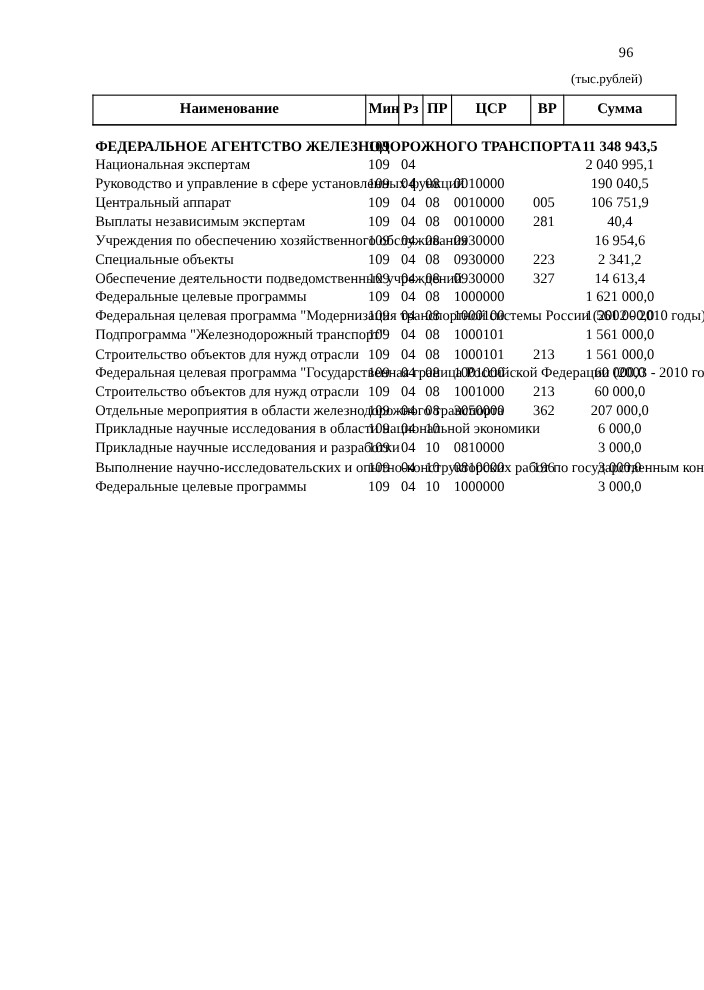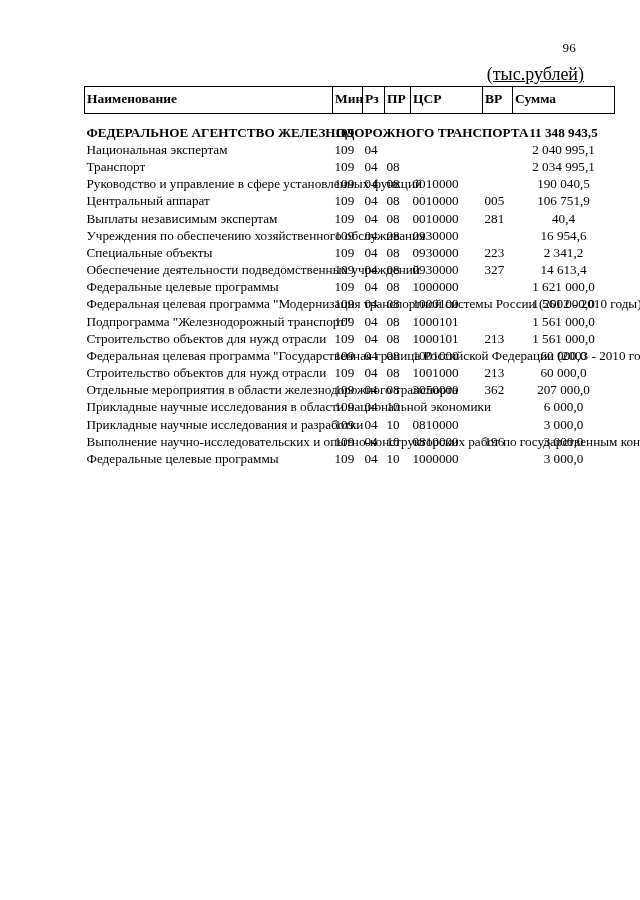--- a/index.html
+++ b/index.html
@@ -26,41 +26,40 @@
     position: absolute;
     top: 40px;
     right: 64px;
     font-size: 13px;
     letter-spacing: 0.2px;
   }
   .units {
     position: absolute;
     top: 64px;
     right: 56px;
-    font-size: 18px;
-    text-decoration: underline;
+    font-size: 12px;
   }
   .table-wrap {
     position: absolute;
     top: 86px;
     left: 84px;
     width: 496px;
   }
   table.budget {
     border-collapse: collapse;
     width: 496px;
     table-layout: fixed;
     font-size: 13px;
   }
   table.budget thead th {
     border: 1px solid #000000;
     font-weight: bold;
     font-size: 13.5px;
     padding: 5px 2px 6px 2px;
-    text-align: left;
+    text-align: center;
     vertical-align: middle;
     line-height: 1.1;
   }
   col.c-name   { width: 248px; }
   col.c-min    { width: 30px; }
   col.c-rz     { width: 22px; }
   col.c-pr     { width: 26px; }
   col.c-csr    { width: 72px; }
   col.c-vr     { width: 30px; }
   col.c-sum    { width: 102px; }
@@ -145,29 +144,20 @@
           <tr>
             <td class="name i1">Национальная экспертам</td>
             <td class="code">109</td>
             <td class="code">04</td>
             <td class="code"></td>
             <td class="code"></td>
             <td class="code"></td>
             <td class="sum">2 040 995,1</td>
           </tr>
           <tr>
-            <td class="name i1">Транспорт</td>
-            <td class="code">109</td>
-            <td class="code">04</td>
-            <td class="code">08</td>
-            <td class="code"></td>
-            <td class="code"></td>
-            <td class="sum">2 034 995,1</td>
-          </tr>
-          <tr>
             <td class="name i2">Руководство и управление в сфере установленных функций</td>
             <td class="code">109</td>
             <td class="code">04</td>
             <td class="code">08</td>
             <td class="code">0010000</td>
             <td class="code"></td>
             <td class="sum">190 040,5</td>
           </tr>
           <tr>
             <td class="name i2">Центральный аппарат</td>

